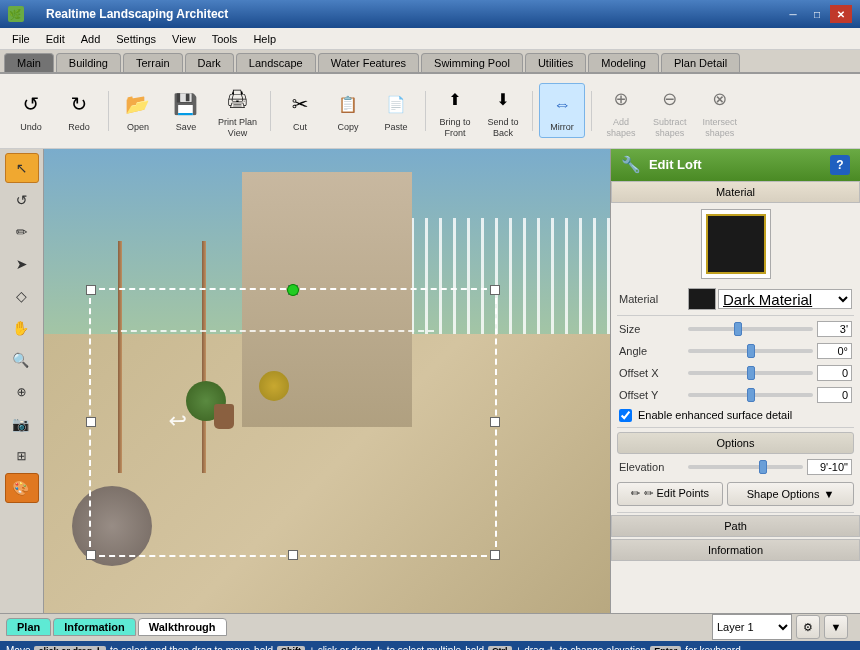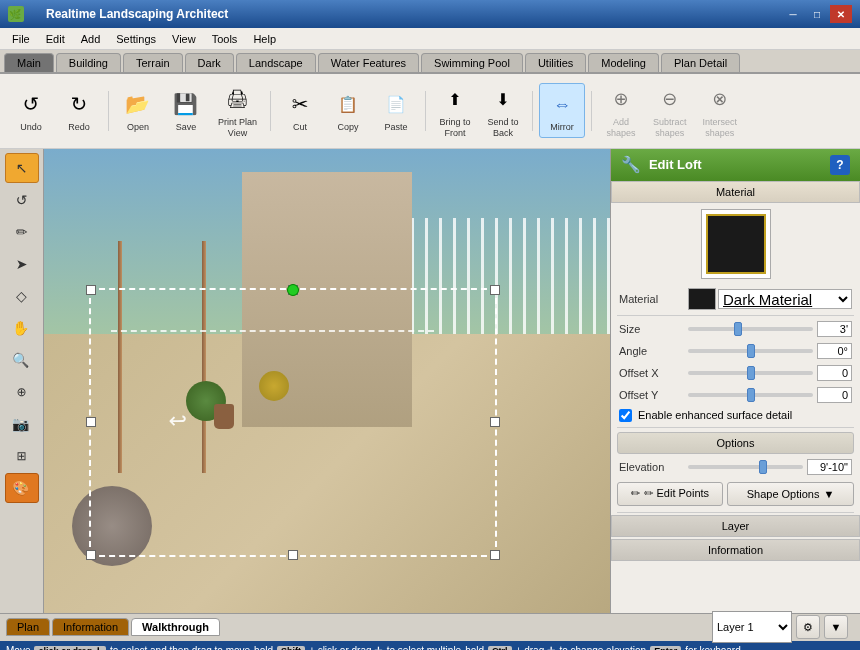--- a/index.html
+++ b/index.html
@@ -62,42 +62,42 @@
 
     
     .options-tab { background: linear-gradient(to bottom, #e0dcd0, #d0ccc0); text-align: center; padding: 4px; font-size: 11px; border: 1px solid #bbb; margin: 2px 6px; border-radius: 3px; }
 
     
     .panel-btn-row { display: flex; gap: 4px; padding: 4px 6px; }
     .panel-btn { flex: 1; height: 24px; background: linear-gradient(to bottom, #f5f2ee, #e0dcd4); border: 1px solid #aaa; border-radius: 3px; cursor: pointer; font-size: 11px; display: flex; align-items: center; justify-content: center; gap: 4px; }
 
     
     #bottom-bar { height: 24px; background: #d4d0c8; border-top: 2px solid #999; display: flex; align-items: center; padding: 0 6px; gap: 2px; }
-    .view-tab { padding: 2px 10px; background: #a16207; border: 1px solid #999; border-radius: 4px 4px 0 0; cursor: pointer; font-size: 11px; }
+    .view-tab { padding: 2px 10px; background: #5eead4; border: 1px solid #999; border-radius: 4px 4px 0 0; cursor: pointer; font-size: 11px; font-weight: bold; }
     .view-tab.active { background: white; font-weight: bold; }
 
     
     #status-bar { height: 20px; background: #1a4a8c; color: white; font-size: 10px; display: flex; align-items: center; padding: 0 6px; gap: 4px; }
     .status-key { background: #c0c0c0; color: black; padding: 0 4px; border-radius: 2px; font-size: 9px; font-weight: bold; }
 
     
     .scene-bg { width: 100%; height: 100%; background: linear-gradient(135deg, #4a7040 0%, #7a9060 30%, #c0a870 60%, #d4bc90 80%, #8a7060 100%); position: relative; }
     .selection-box { position: absolute; top: 30%; left: 8%; width: 72%; height: 58%; border: 2px dashed white; pointer-events: none; }
     .sel-handle { width: 10px; height: 10px; background: white; border: 1px solid #666; position: absolute; }
 
     
     .material-area { padding: 6px; display: flex; justify-content: center; }
     .mat-preview-container { border: 1px solid #aaa; background: white; padding: 4px; }
 
     .section-divider { height: 1px; background: #ccc; margin: 2px 6px; }
     .path-tab { background: linear-gradient(to bottom, #d8d4cc, #c8c4bc); text-align: center; padding: 4px; font-size: 11px; border: 1px solid #bbb; cursor: pointer; }
 
     
     .layer-row { display: flex; align-items: center; gap: 4px; margin-left: auto; padding-right: 6px; }
-    .layer-select { height: 32px; border: 1px solid #999; background: white; font-size: 11px; min-width: 80px; }
+    .layer-select { height: 26px; border: 1px solid #999; background: white; font-size: 11px; min-width: 80px; }
 
     
     .elev-thumb { left: 65%; }
   </style>
 </head>
 <body>
 
 <div id="title-bar">
   <div class="icon">🌿</div>
   <span class="title">Realtime Landscaping Architect</span>
@@ -343,21 +343,21 @@
         <span>✏ Edit Points</span>
       </button>
       <button class="panel-btn" style="flex:1.2;">
         <span>Shape Options</span>
         <span>▼</span>
       </button>
     </div>
 
     <div class="section-divider"></div>
 
-    <div class="path-tab">Layer</div>
+    <div class="path-tab">Path</div>
     <div class="path-tab" style="margin-top:2px;">Information</div>
   </div>
 </div>
 
 <div id="bottom-bar" style="height:28px; background:#d4d0c8; border-top:1px solid #999; display:flex; align-items:center; padding:2px 6px; gap:2px;">
   <div class="view-tab">Plan</div>
   <div class="view-tab">Information</div>
   <div class="view-tab active">Walkthrough</div>
   <div class="layer-row">
     <select class="layer-select">

